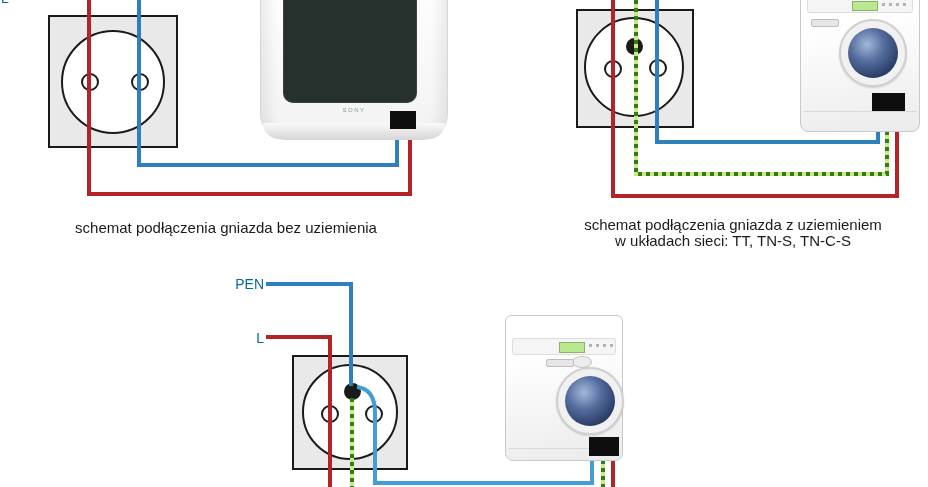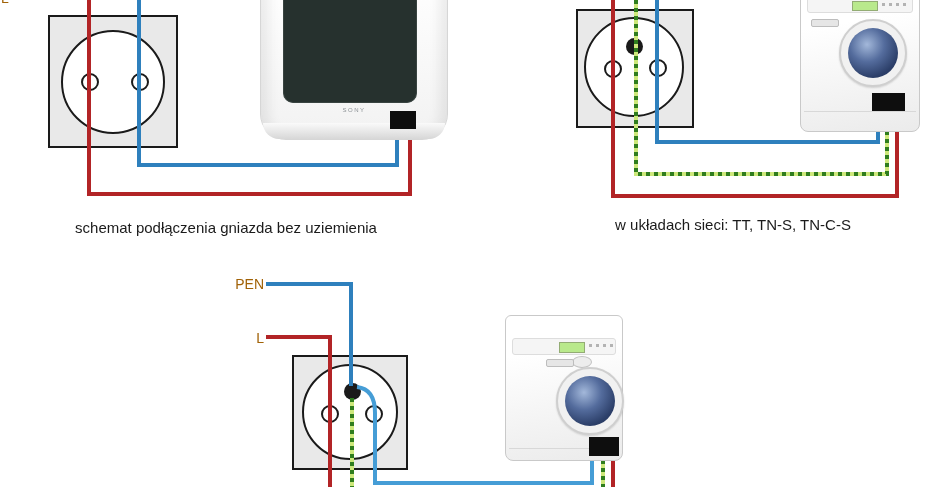--- a/index.html
+++ b/index.html
@@ -35,21 +35,21 @@
   .washer-display{position:absolute;background:var(--washer-display);border:1px solid #93ac74;}
   .washer-dot{position:absolute;width:3px;height:3px;background:#b3b3b3;top:5px;}
   .washer-drawer{position:absolute;background:#e6e6e6;border:1px solid #bdbdbd;border-radius:2px;}
   .washer-knob{position:absolute;background:#ededed;border:1px solid #c2c2c2;border-radius:50%;}
   .washer-door{position:absolute;background:#f1f1f1;border:2px solid #cfcfcf;border-radius:50%;
       box-shadow:0 1px 2px rgba(0,0,0,.15);}
   .washer-door-inner{position:absolute;left:7px;top:7px;right:7px;bottom:7px;border-radius:50%;
       background:radial-gradient(circle at 38% 33%,#a3b8da 0%,#546c9d 38%,#2c3f69 72%,#1e2f55 100%);}
   .washer-line{position:absolute;left:3px;right:3px;height:1px;background:#d8d8d8;}
   
-  .label{position:absolute;z-index:4;color:#a16207;font-size:14px;}
+  .label{position:absolute;z-index:4;color:#0369a1;font-size:14px;}
   .caption{position:absolute;z-index:4;color:#1b1b1b;font-size:15px;text-align:center;line-height:16px;}
 </style>
 </head>
 <body>
 
 <div class="canvas">
 
   <div class="plate" style="left:48px;top:15px;width:130px;height:133px">
     <div class="face" style="left:11px;top:13px;width:104px;height:104px"></div>
     <div class="hole" style="left:31px;top:56px"></div>
@@ -134,19 +134,20 @@
     </div>
     <div class="washer-line" style="top:132px"></div>
     <div class="block" style="left:83px;top:121px;width:30px;height:19px"></div>
   </div>
 
   <div class="label" style="left:1px;top:-10px">L</div>
 
   <div class="caption" style="left:46px;top:220px;width:360px">schemat podłączenia gniazda bez uziemienia</div>
 
   <div class="caption" style="left:553px;top:217px;width:360px">
+    <div>schemat podłączenia gniazda z uziemieniem</div>
     <div>w układach sieci: TT, TN-S, TN-C-S</div>
   </div>
 
   <div class="label" style="left:214px;top:276px;width:50px;text-align:right">PEN</div>
   <div class="label" style="left:214px;top:330px;width:50px;text-align:right">L</div>
 
 </div>
 
 </body></html>

